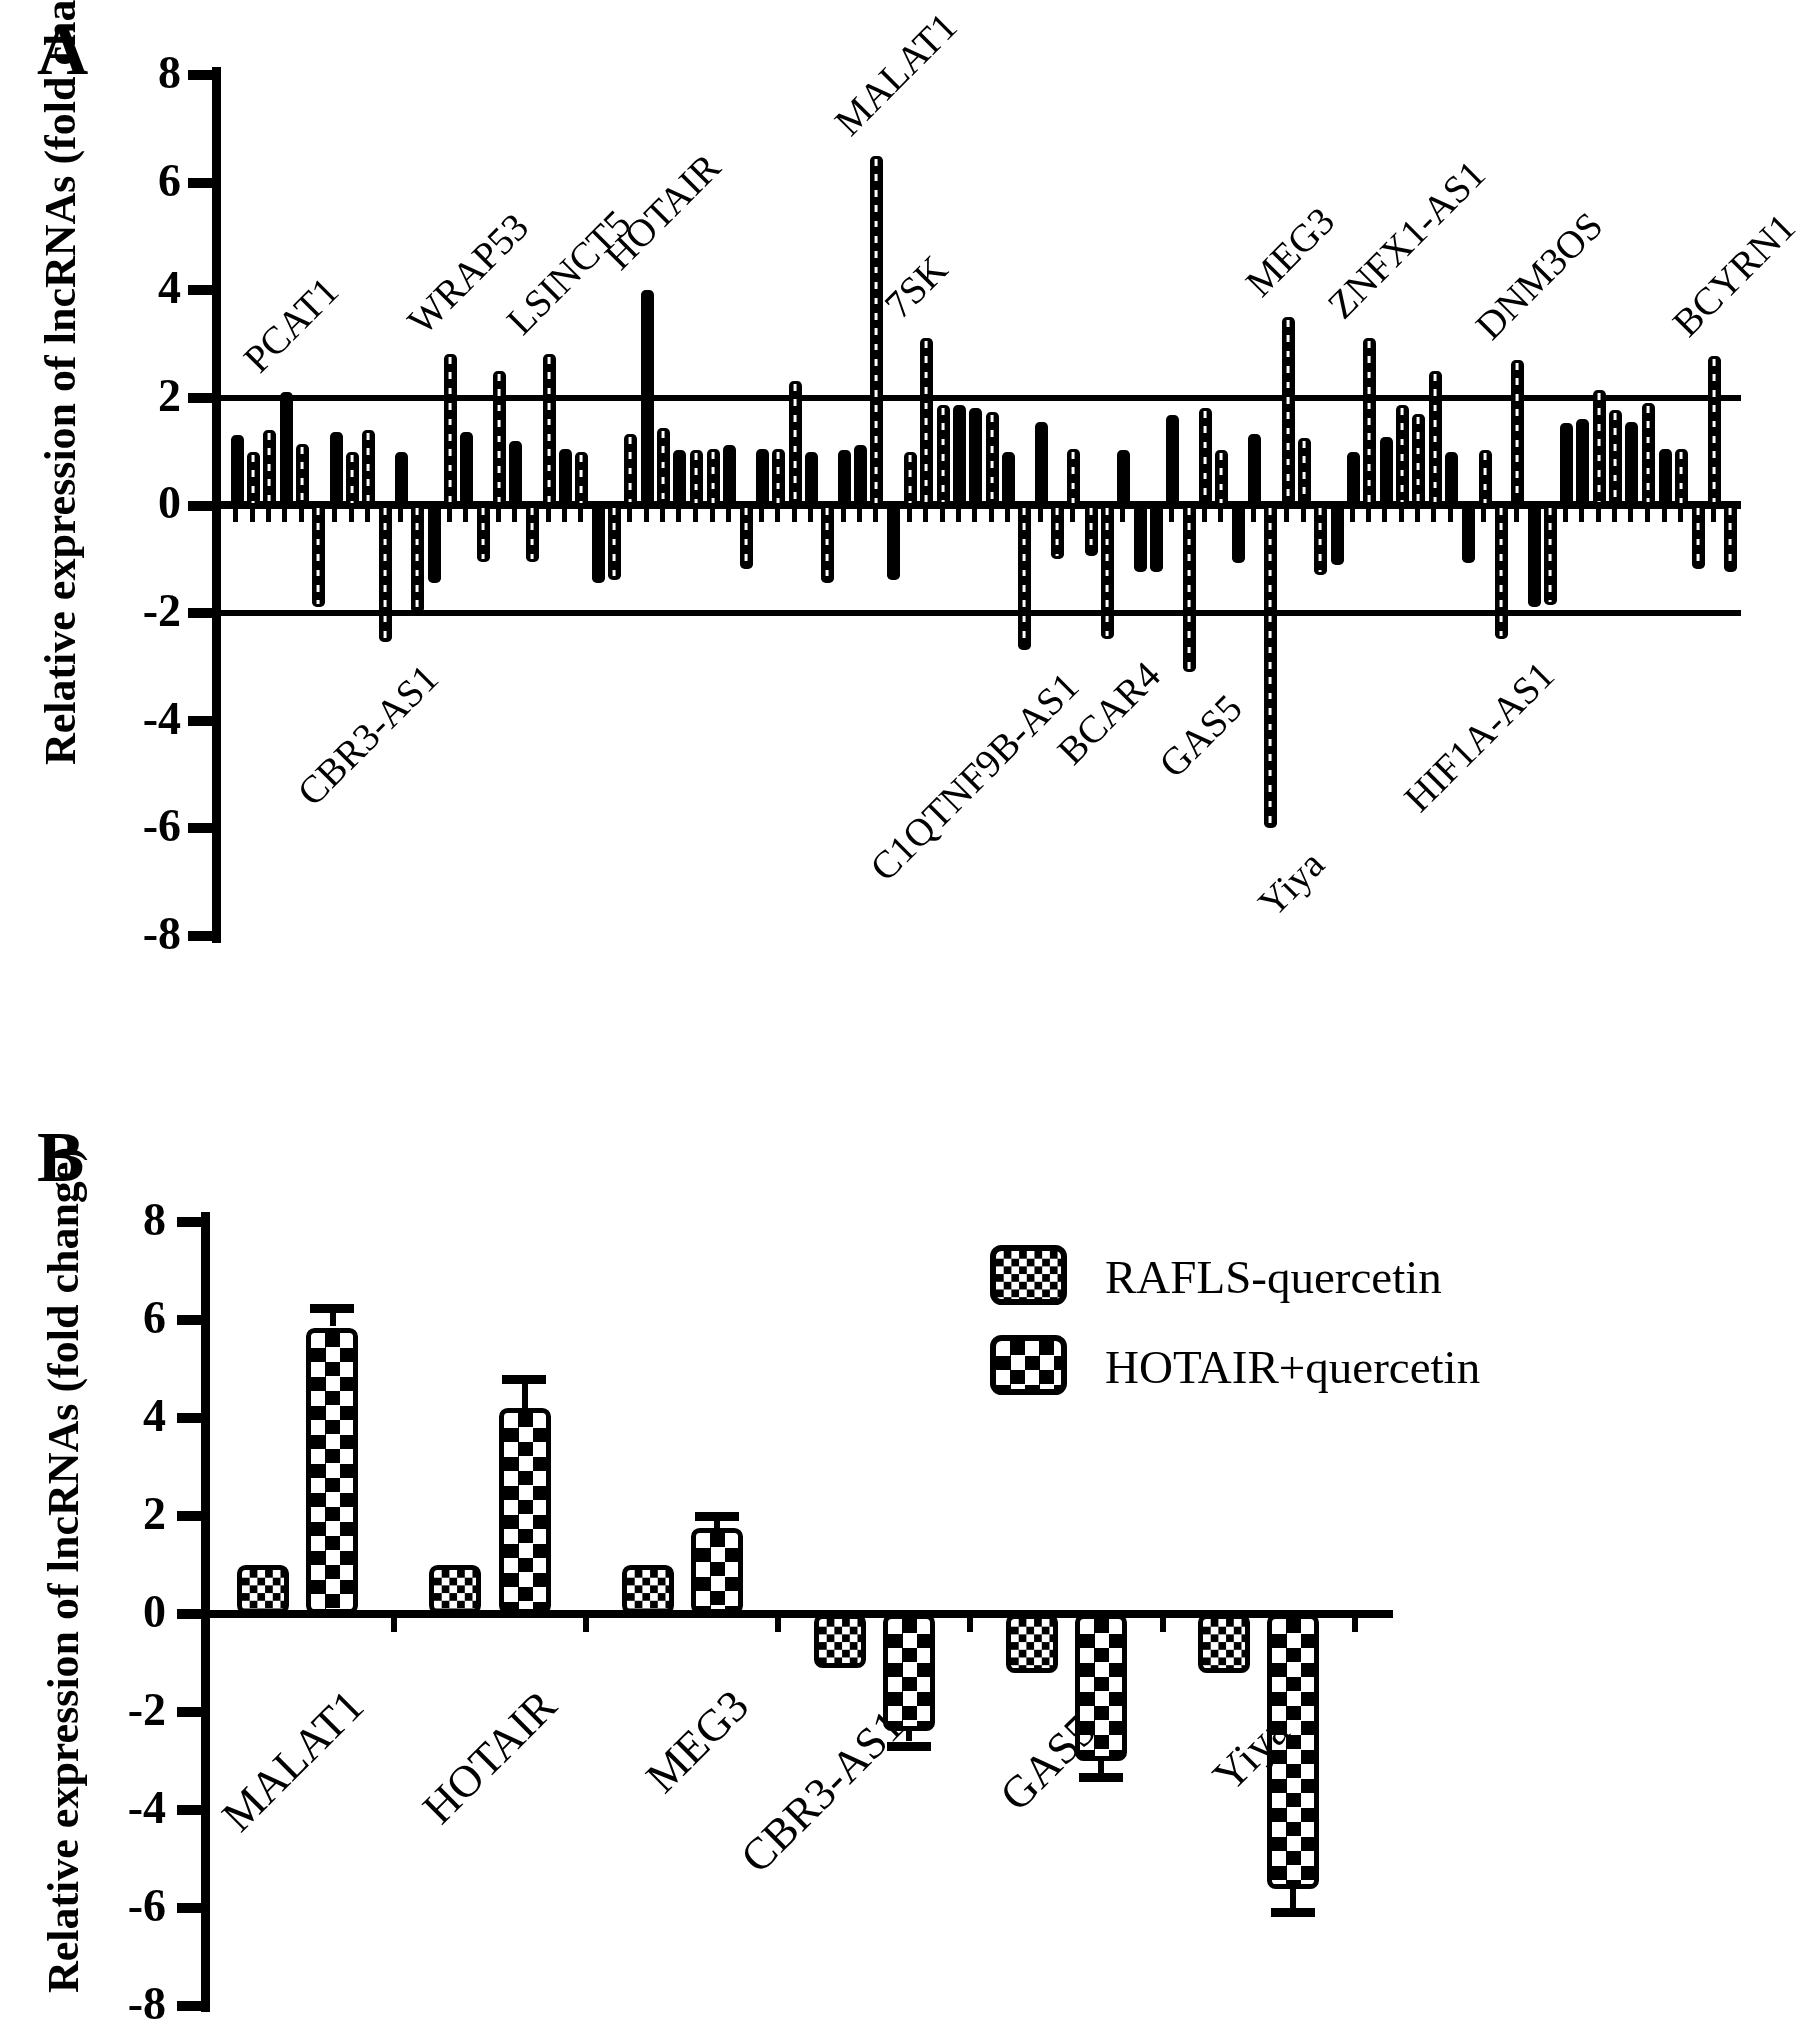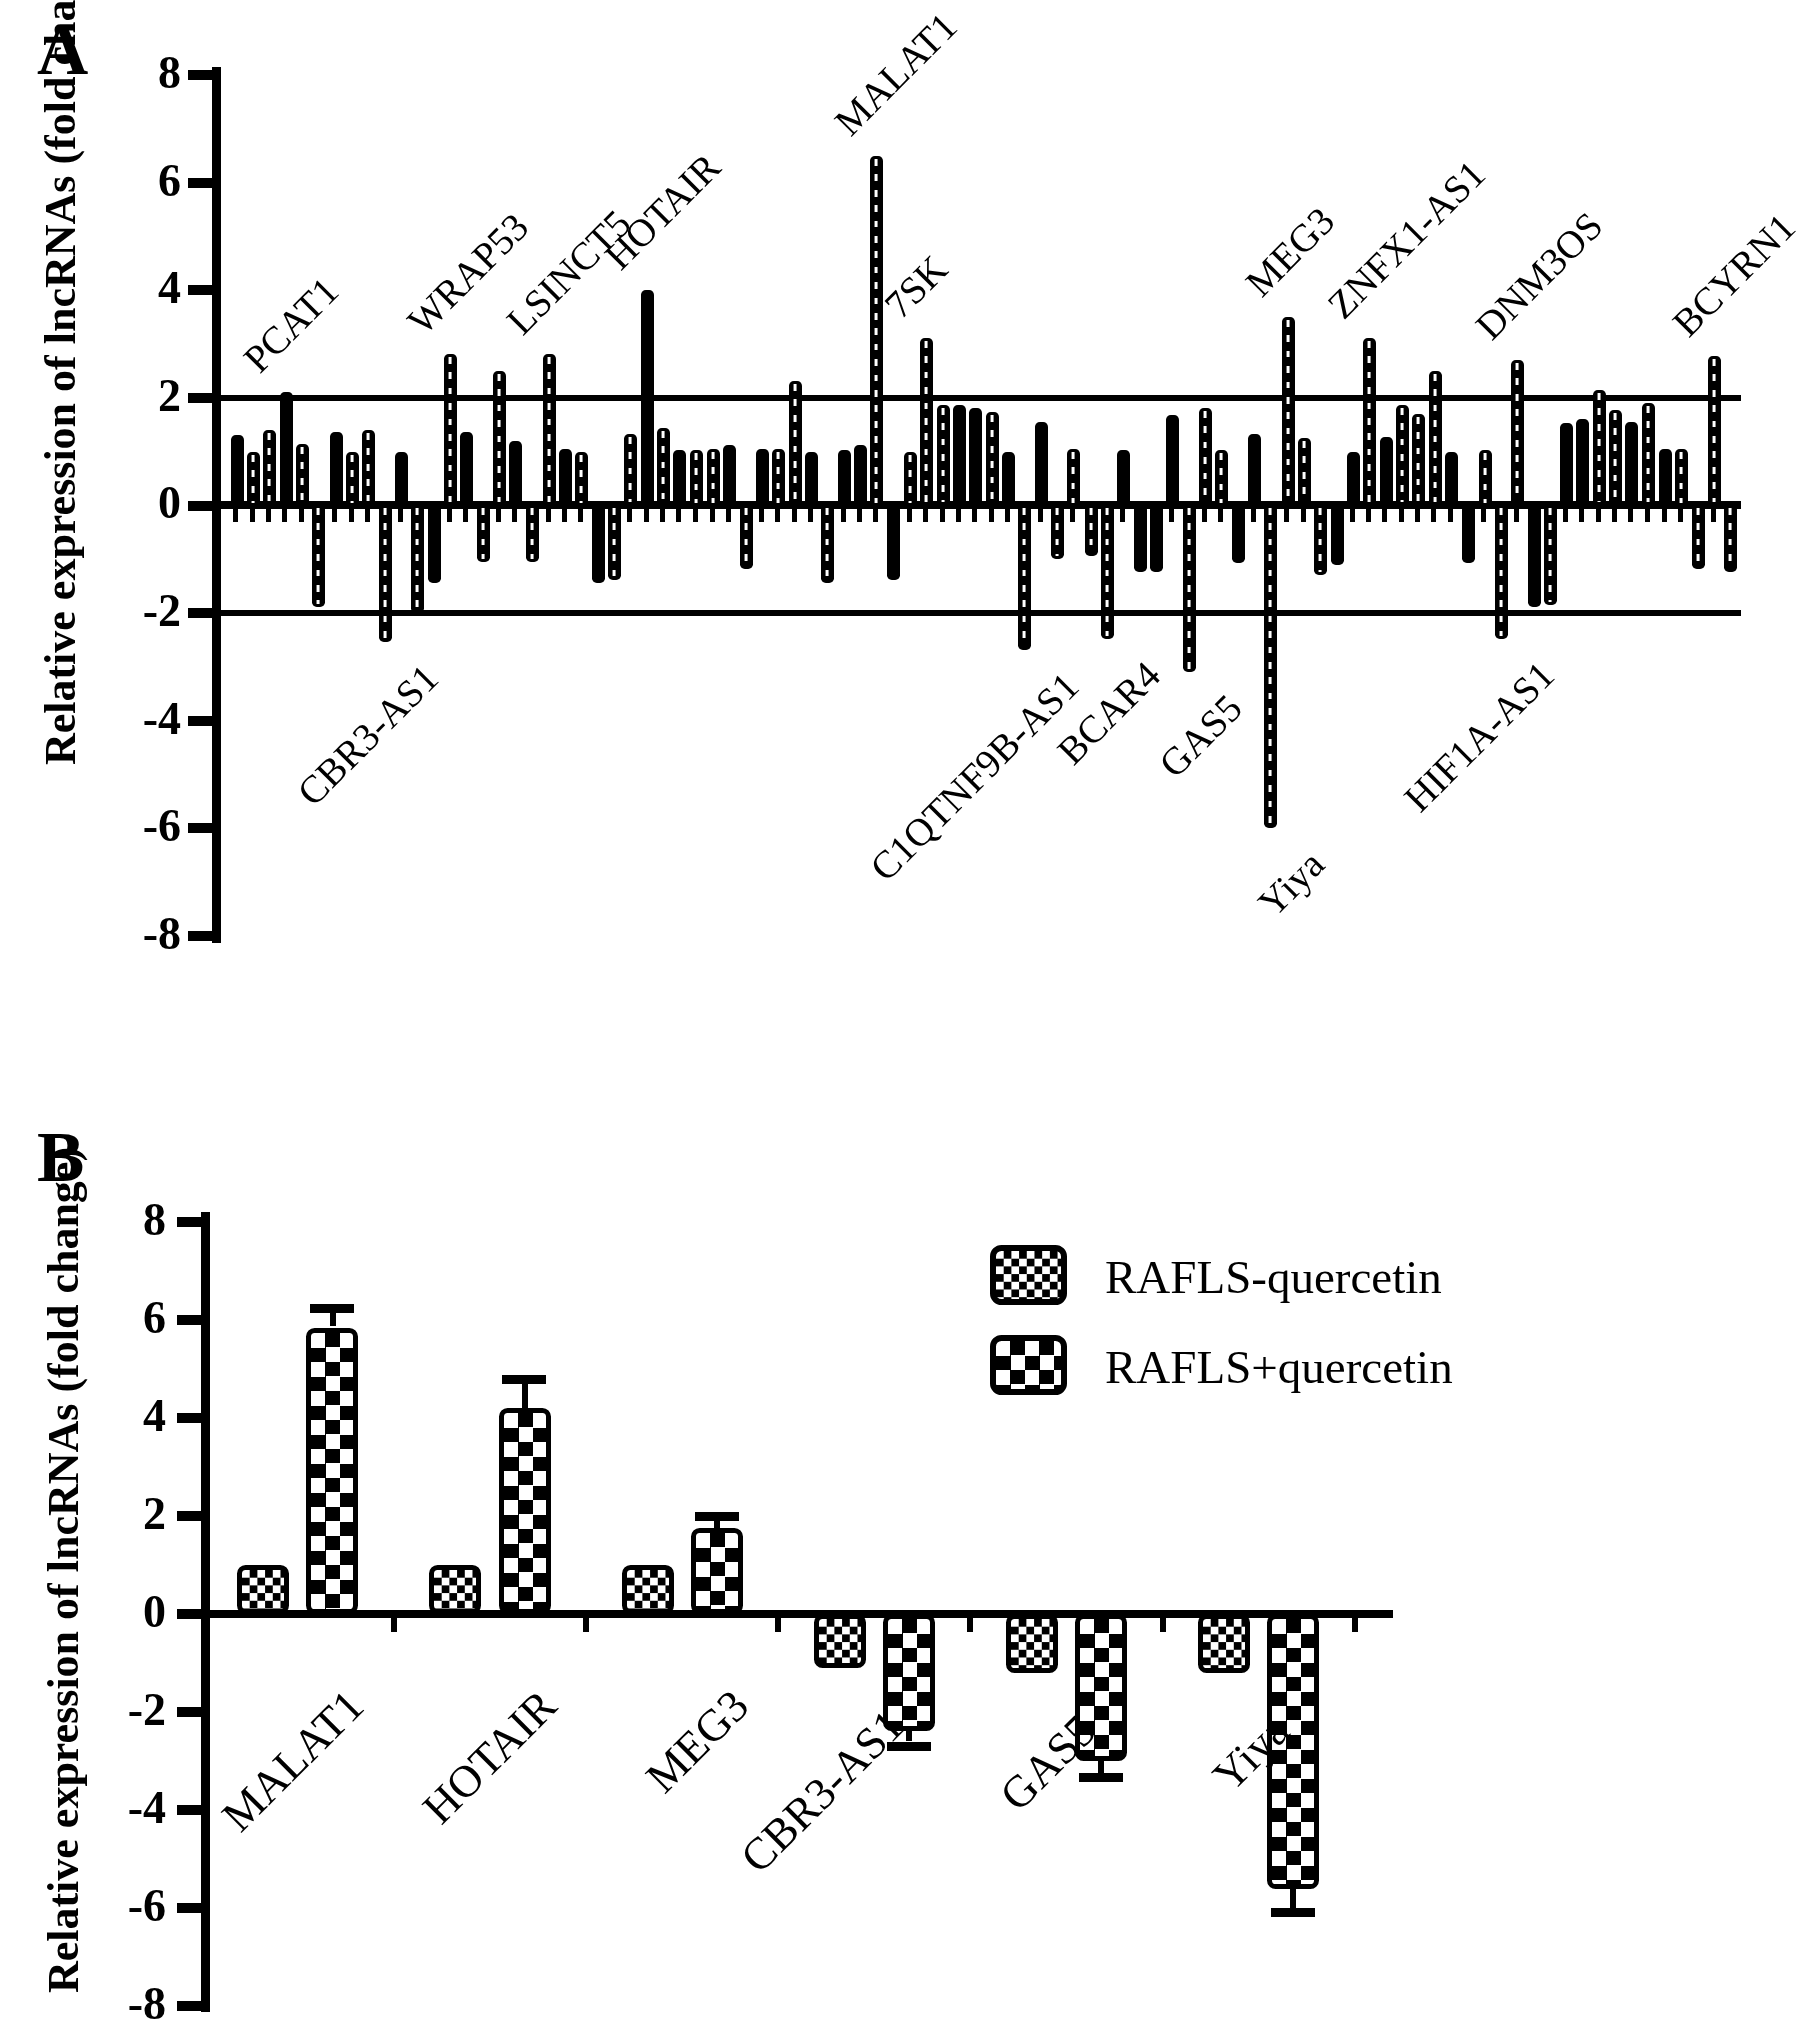--- a/index.html
+++ b/index.html
@@ -317,16 +317,16 @@
       <div class="bbar check-big" style="left: 1267px; top: 1614px; width: 52px; height: 275px;"></div>
       <div class="estem" style="left: 1290px; top: 1889px; width: 5.8px; height: 19px;"></div>
       <div class="ecap" style="left: 1271px; top: 1908px; width: 44px; height: 8.6px;"></div>
       <div class="bcat" style="right: 552px; top: 1706px;">Yiya</div>
     </div>
 
   <div>
     <div class="legend-swatch check-fine" style="left:990px;top:1245px;"></div>
     <div class="legend-text" style="left:1105px;top:1252px;">RAFLS-quercetin</div>
     <div class="legend-swatch check-big" style="left:990px;top:1335px;"></div>
-    <div class="legend-text" style="left:1105px;top:1342px;">RAFLS+quercetin</div>
+    <div class="legend-text" style="left:1105px;top:1342px;">HOTAIR+quercetin</div>
   </div>
 </div>
 
 
 </body></html>

